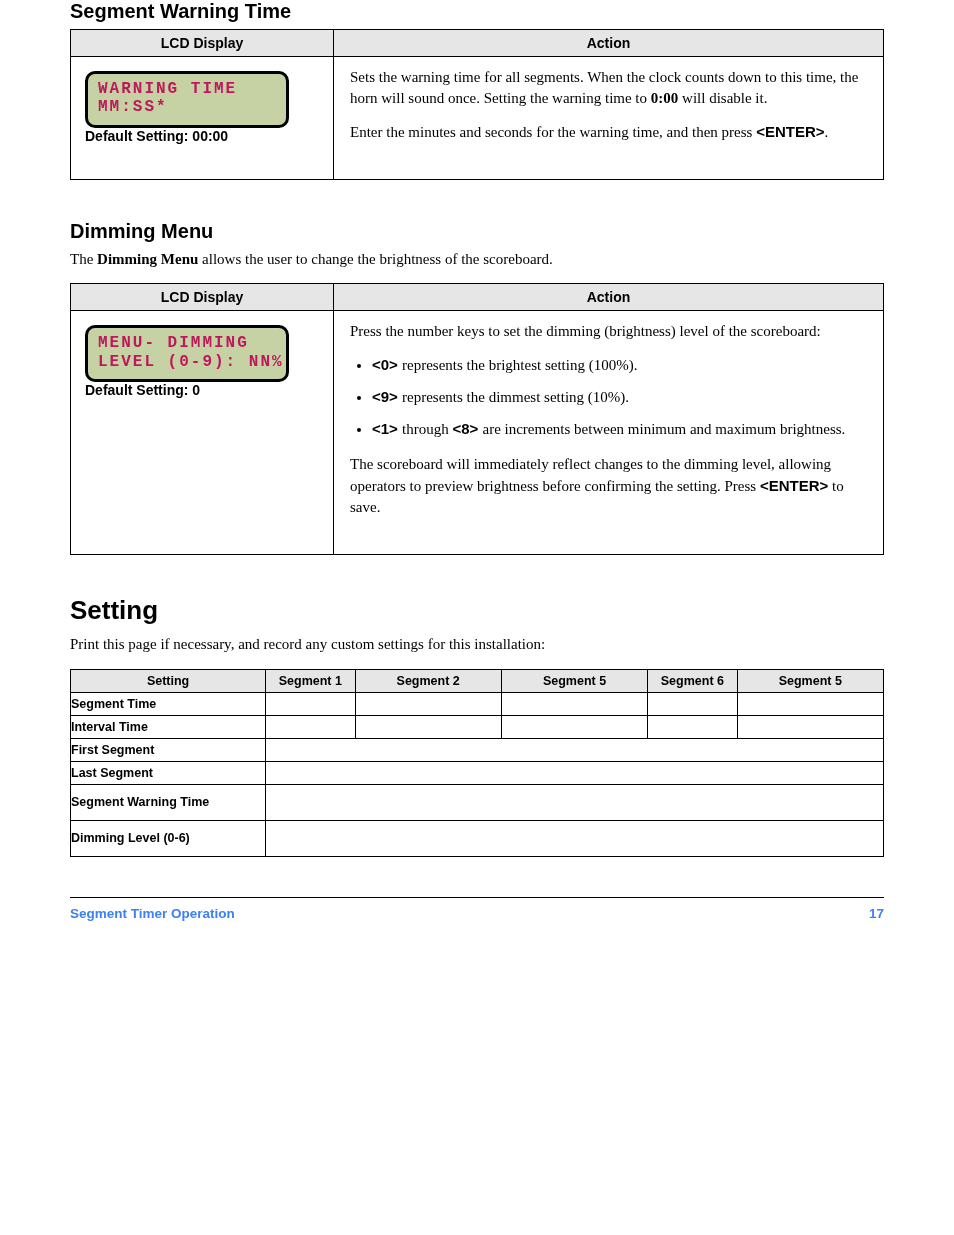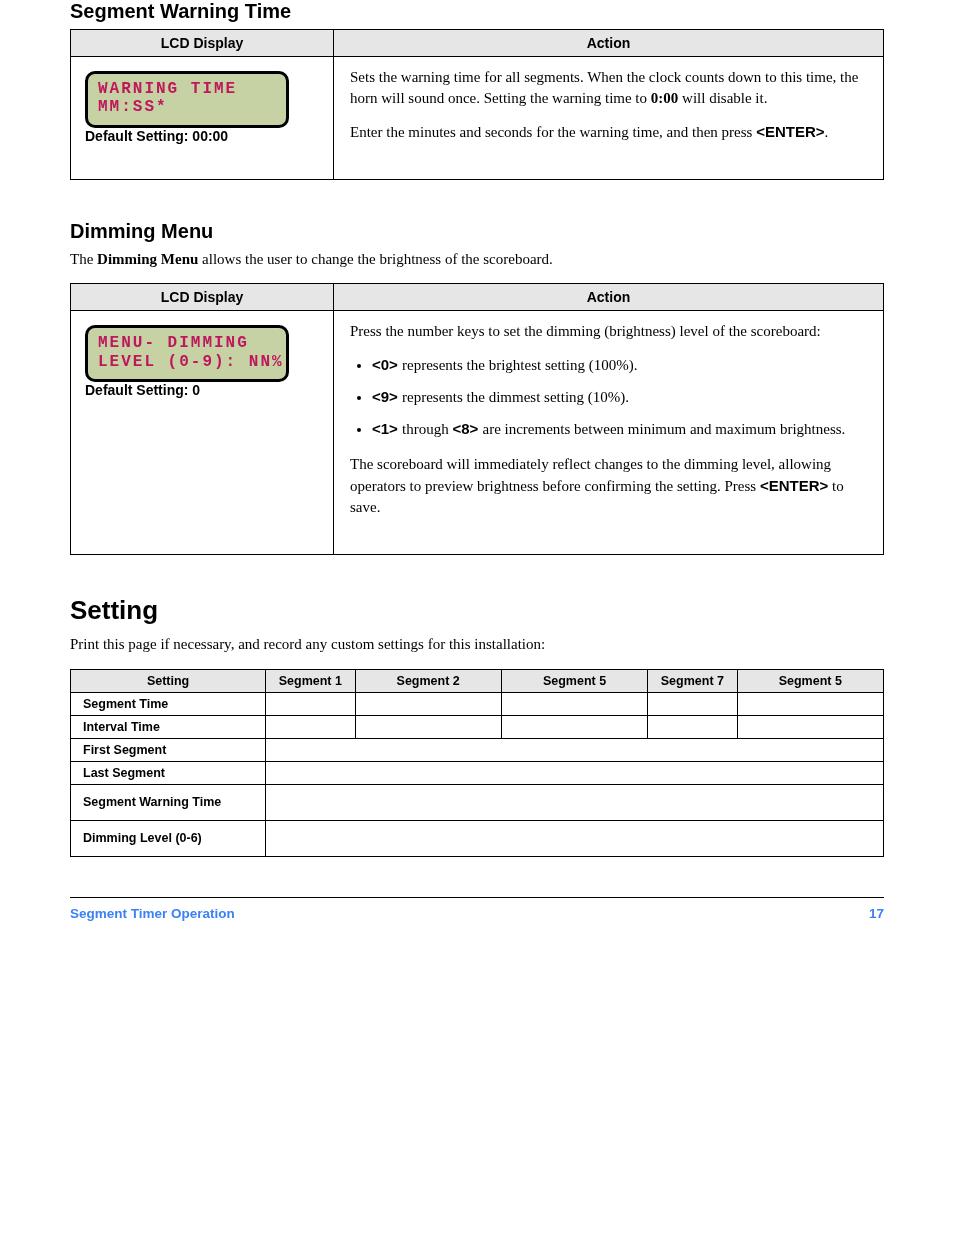--- a/index.html
+++ b/index.html
@@ -119,21 +119,21 @@
     text-align: center;
     vertical-align: middle;
   }
   .settings-table thead th {
     background: #e6e6e6;
     font-weight: bold;
   }
   .settings-table td.left-align {
     text-align: left;
     font-weight: bold;
-    padding-left: 12px;
+    padding-left: 0;
   }
   .footer-line {
     border-top: 1px solid #000;
     margin: 10px 0 6px 0;
   }
   .footer {
     display: flex;
     justify-content: space-between;
     font-family: Arial, Helvetica, sans-serif;
     font-size: 13.5px;
@@ -228,21 +228,21 @@
       <col style="width:18%">
       <col style="width:11%">
       <col style="width:18%">
     </colgroup>
     <thead>
       <tr>
         <th>Setting</th>
         <th>Segment 1</th>
         <th>Segment 2</th>
         <th>Segment 5</th>
-        <th>Segment 7</th>
+        <th>Segment 6</th>
         <th>Segment 5</th>
       </tr>
     </thead>
     <tbody>
       <tr>
         <td class="left-align">Segment Time</td>
         <td></td>
         <td></td>
         <td></td>
         <td></td>

